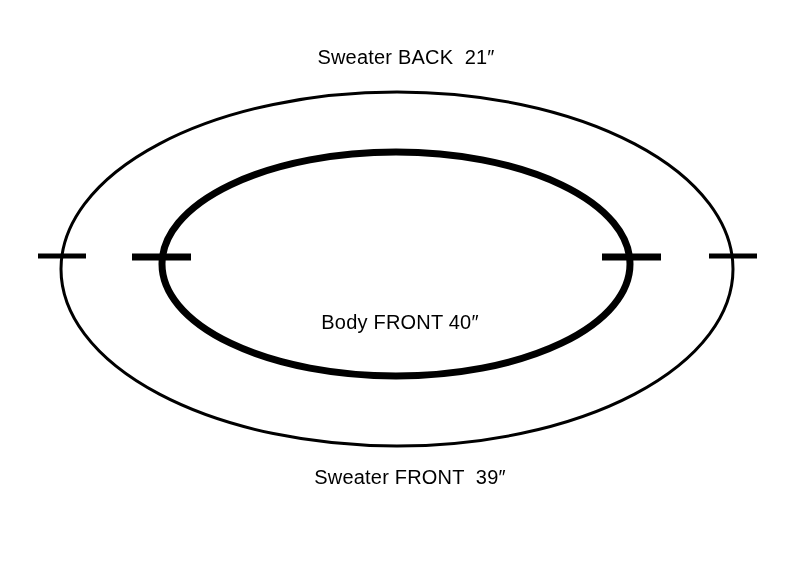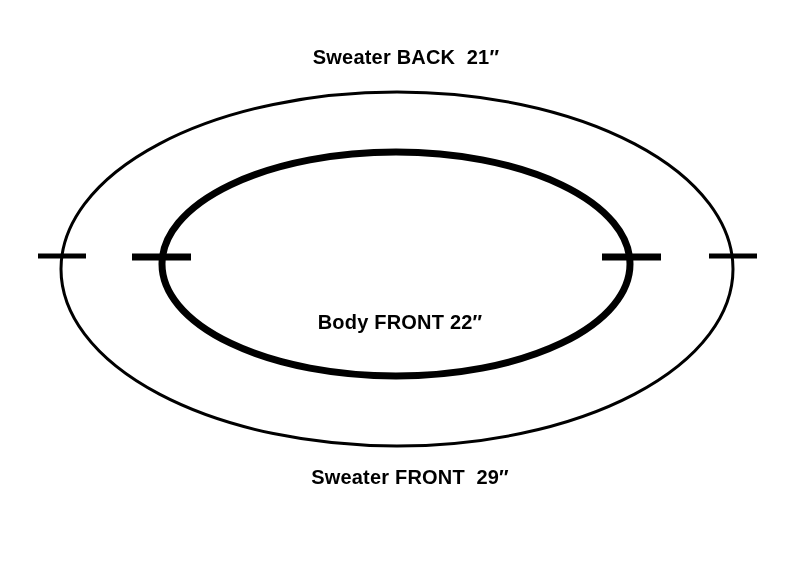--- a/index.html
+++ b/index.html
@@ -25,21 +25,21 @@
     width: 812px;
     height: 566px;
     display: block;
   }
   .label {
     position: absolute;
     white-space: pre;
     color: #000000;
     font-family: "Liberation Sans", "DejaVu Sans", sans-serif;
     font-size: 20px;
-    font-weight: 700;
+    font-weight: 400;
     letter-spacing: 0.2px;
     line-height: 24px;
     text-align: left;
     transform: translateX(-50%);
     -webkit-font-smoothing: antialiased;
   }
   .label-sweater-back  { left: 406px; top: 45px; }
   .label-body-back     { left: 396px; top: 176px; }
   .label-body-front    { left: 400px; top: 310px; }
   .label-sweater-front { left: 410px; top: 465px; }
@@ -61,17 +61,17 @@
 
     <line x1="602" y1="257" x2="661" y2="257" stroke="#000000" stroke-width="7"></line>
 
     <line x1="709" y1="256" x2="757" y2="256" stroke="#000000" stroke-width="5"></line>
 
   </svg>
 
   <div class="label label-sweater-back">Sweater BACK  21″</div>
 
 
-  <div class="label label-body-front">Body FRONT 22″</div>
+  <div class="label label-body-front">Body FRONT 40″</div>
 
-  <div class="label label-sweater-front">Sweater FRONT  29″</div>
+  <div class="label label-sweater-front">Sweater FRONT  39″</div>
 
 </div>
 
 </body></html>

